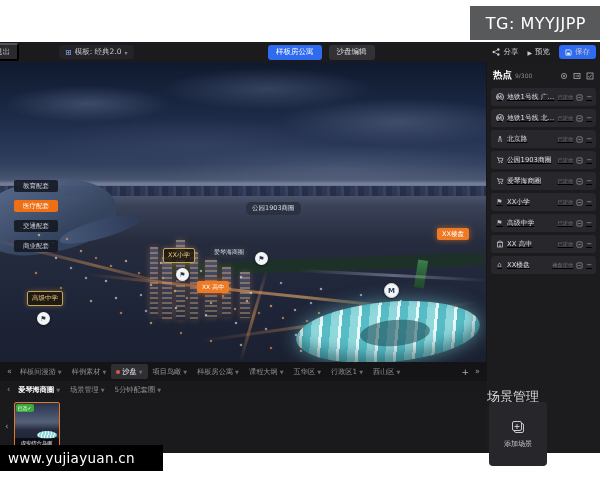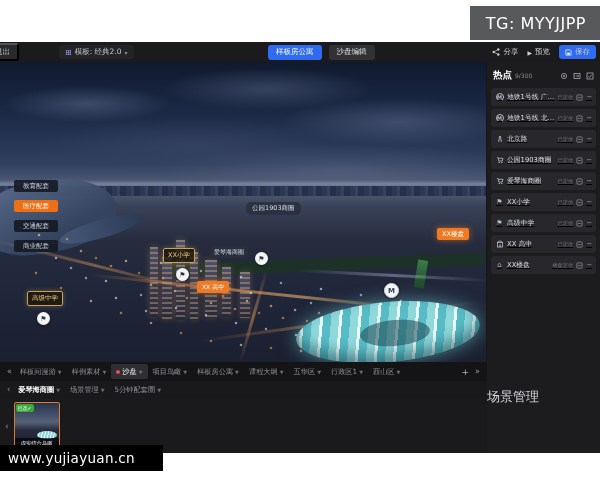--- a/index.html
+++ b/index.html
@@ -442,20 +442,28 @@
       <span class="hs-edit">
           <svg width="7" height="7" viewBox="0 0 8 8">
             <rect x="1" y="1" width="6" height="6" rx="1" fill="none" stroke="#9a9aa2" stroke-width=".8"></rect>
             <path d="M2.5 4h3" stroke="#9a9aa2" stroke-width=".8"></path>
           </svg>
         </span>
       <span class="hs-min">−</span>
     </div>
 
     <div class="scene-manage">场景管理</div>
+    <div class="add-scene">
+      <svg width="14" height="14" viewBox="0 0 14 14">
+          <rect x="3.5" y="3.5" width="9" height="9" rx="1.5" fill="none" stroke="#c9c9ce" stroke-width="1"></rect>
+          <rect x="1.5" y="1.5" width="9" height="9" rx="1.5" fill="#27272b" stroke="#c9c9ce" stroke-width="1"></rect>
+           <path d="M6 4v5M3.5 6.5h5" stroke="#c9c9ce" stroke-width="1"></path>
+        </svg>
+      <span>添加场景</span>
+    </div>
   </div>
 
   <div class="tabs1">
     <span class="nav-arrow">«</span>
     <span class="tab">
       <span>样板间漫游</span>
         <span class="caret">▼</span>
       </span>
     <span class="tab">
       <span>样例素材</span>

